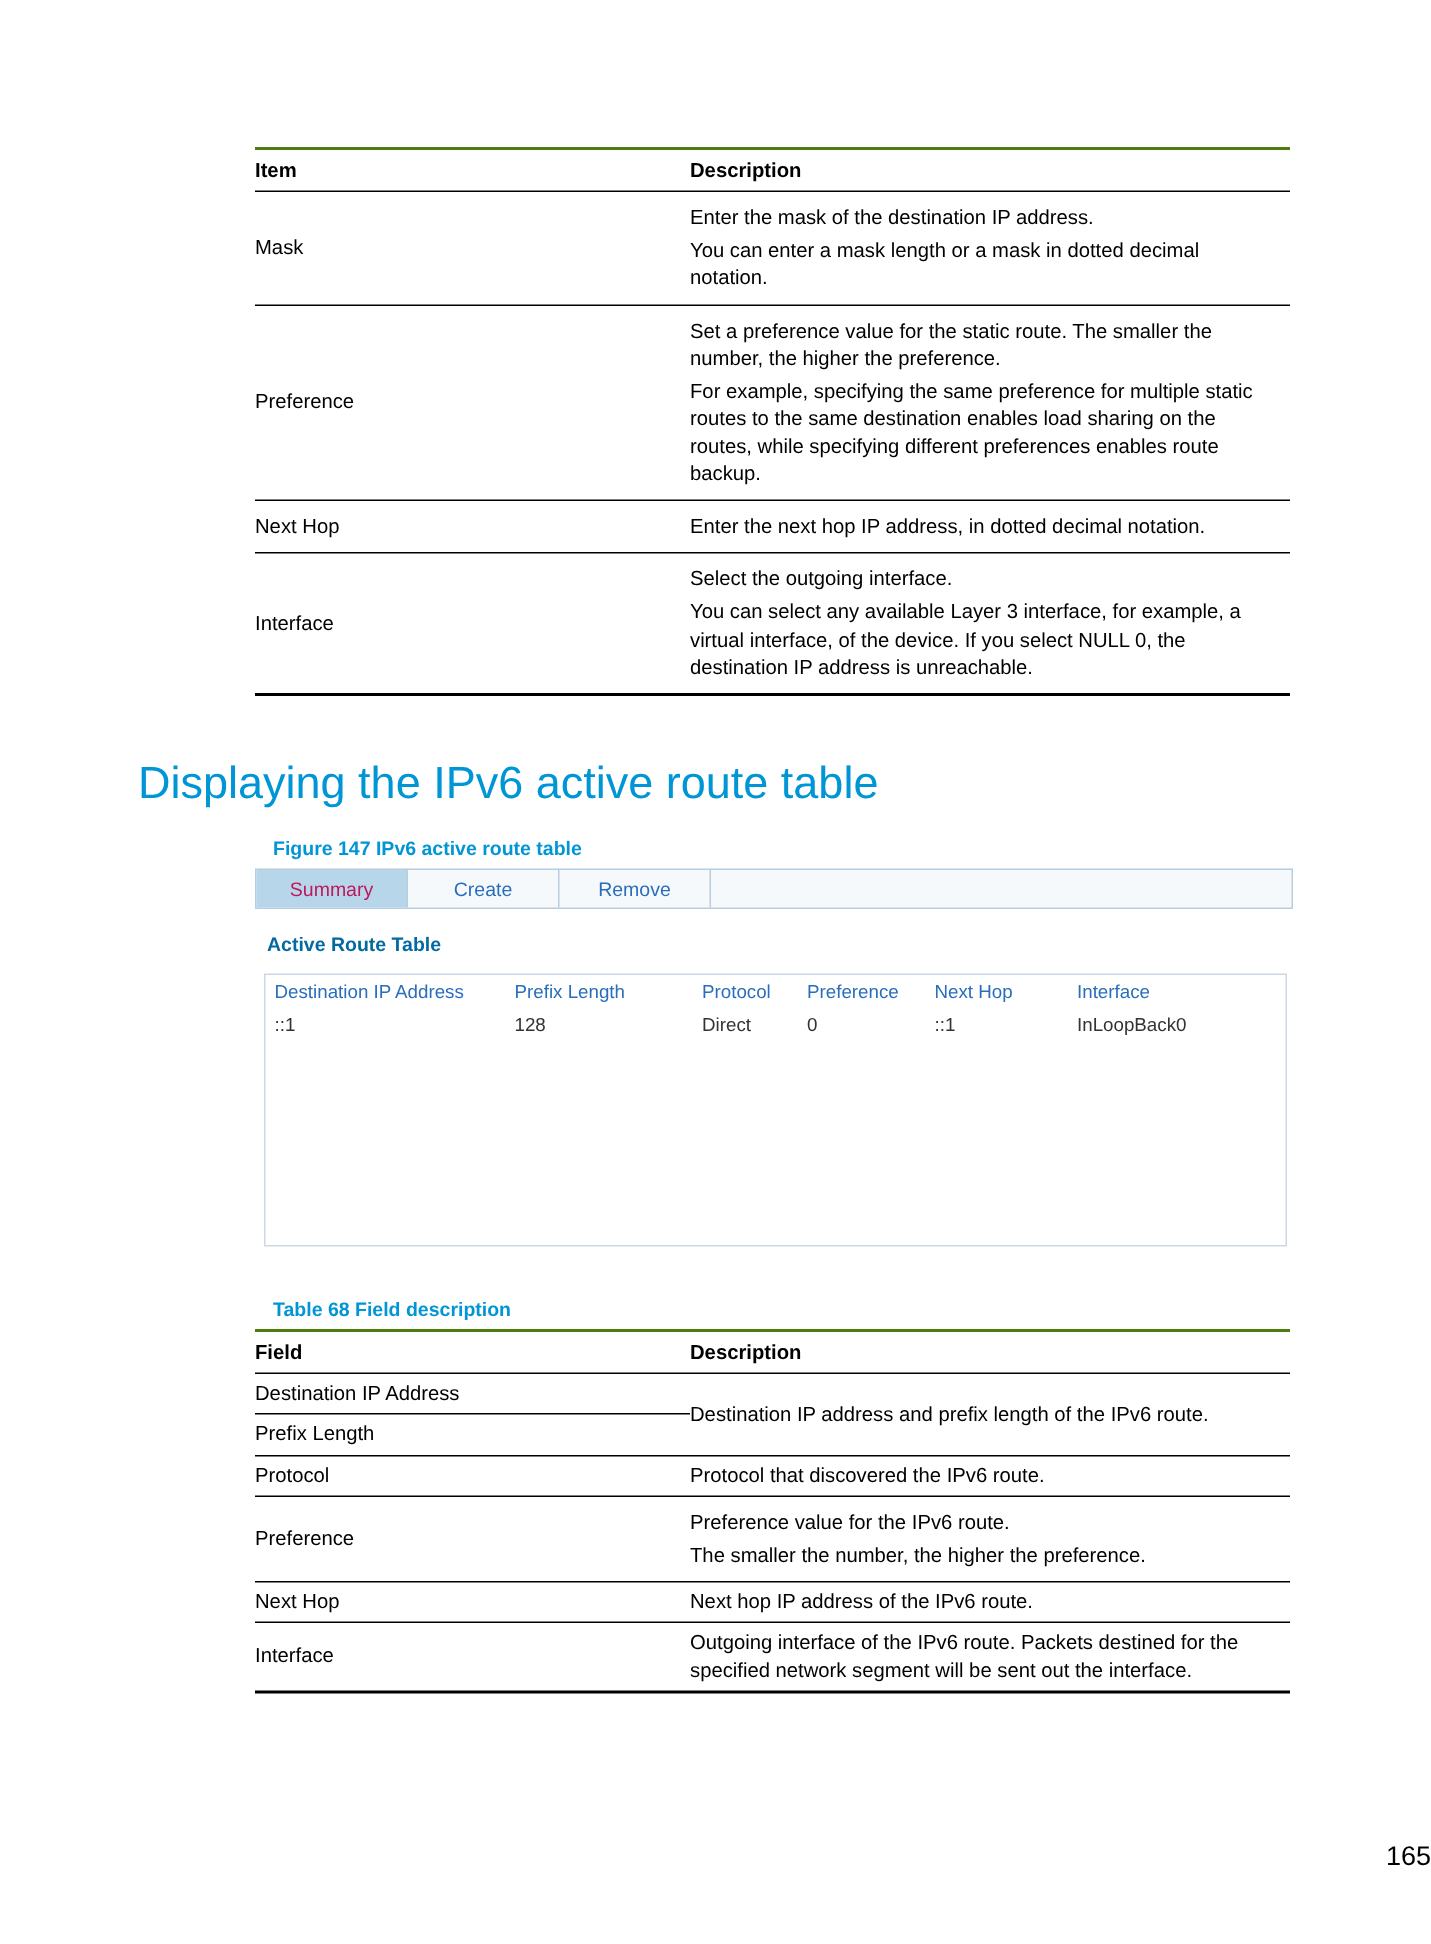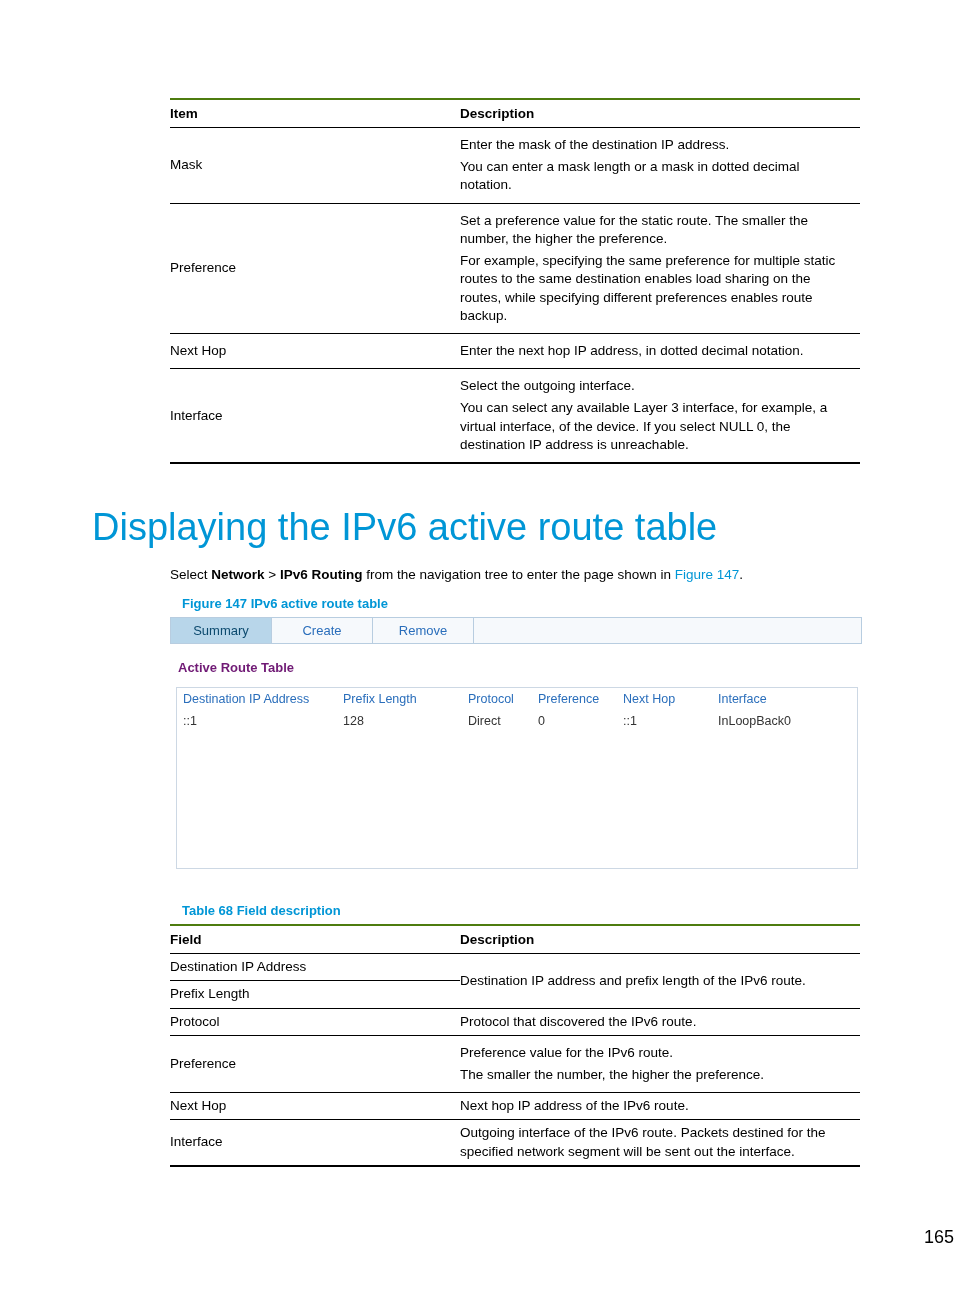--- a/index.html
+++ b/index.html
@@ -47,21 +47,21 @@
   table.param-table td.label {
     width: 280px;
     vertical-align: middle;
   }
   table.param-table td p {
     margin: 4px 0;
   }
   h1 {
     font-family: "Futura", "Century Gothic", "Trebuchet MS", Arial, sans-serif;
     font-weight: 400;
-    font-size: 38px;
+    font-size: 30px;
     color: #0096d6;
     margin: 42px 0 18px -78px;
   }
   .instruction {
     font-size: 13.5px;
     margin: 0 0 14px 0;
   }
   .instruction b { font-weight: bold; }
   .accent-link { color: #0096d6; }
   .fig-caption {
@@ -82,33 +82,33 @@
   .tab-bar .tab {
     padding: 5px 0;
     width: 100px;
     text-align: center;
     border-right: 1px solid #b8cde0;
     color: #2a6ebb;
     cursor: pointer;
   }
   .tab-bar .tab.active {
     background: #b8d6ea;
-    color: #0c4a6e;
+    color: #be185d;
   }
   .tab-bar .filler { flex: 1; }
   .screenshot-area {
     margin: 6px 0 0 0;
     width: 690px;
     font-family: Arial, sans-serif;
   }
   .art-title {
     font-size: 13px;
     font-weight: bold;
     margin: 16px 0 12px 8px;
-    color: #701a75;
+    color: #0369a1;
   }
   .grid-box {
     border: 1px solid #cdd8e4;
     width: 680px;
     height: 180px;
     margin-left: 6px;
     font-size: 12.5px;
     color: #333;
   }
   .grid-row {
@@ -174,23 +174,20 @@
           <p>You can select any available Layer 3 interface, for example, a virtual interface, of the device. If you select NULL 0, the destination IP address is unreachable.</p>
         </td>
       </tr>
     </tbody>
       </table>
   </div>
 
   <div class="content">
     <h1>Displaying the IPv6 active route table</h1>
 
-    <p class="instruction">
-      <span>Select </span><b>Network</b><span> &gt; </span><b>IPv6 Routing</b><span> from the navigation tree to enter the page shown in </span><span class="accent-link">Figure 147</span><span>.</span>
-    </p>
 
     <div class="fig-caption">Figure 147 IPv6 active route table</div>
 
     <div class="tab-bar">
       <div class="tab active">Summary</div>
       <div class="tab">Create</div>
       <div class="tab">Remove</div>
       <div class="filler"></div>
     </div>
 

